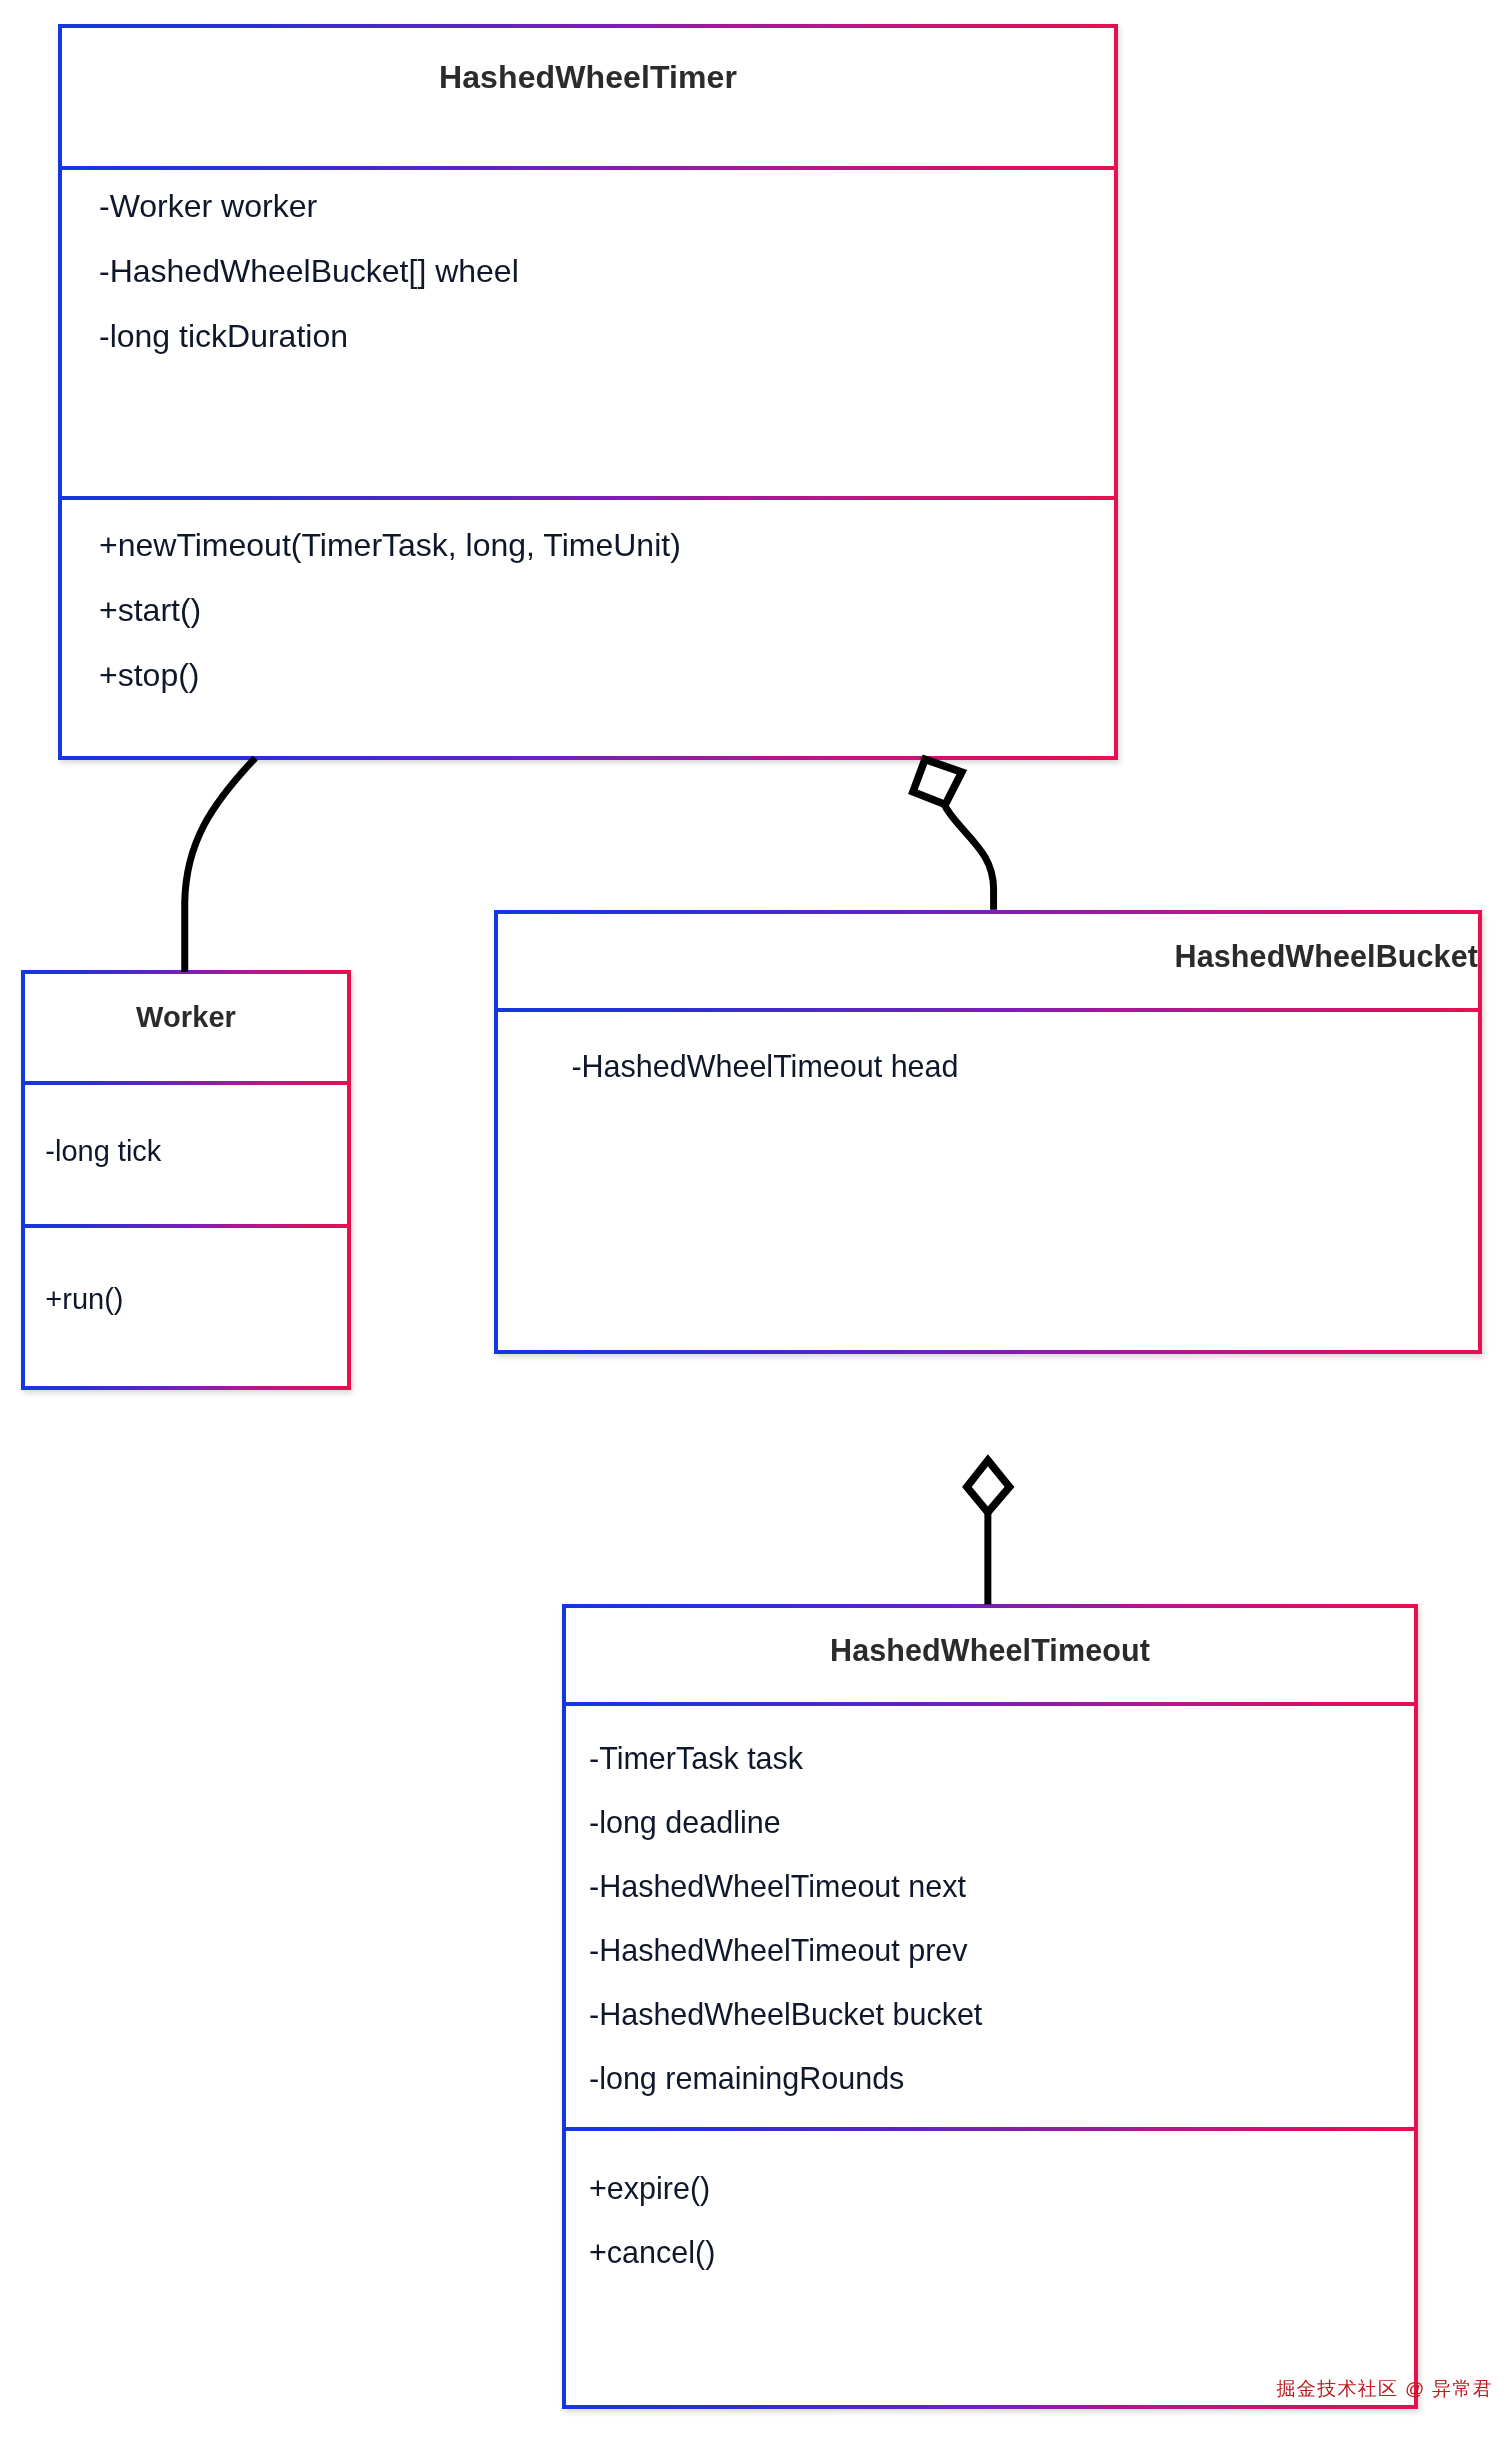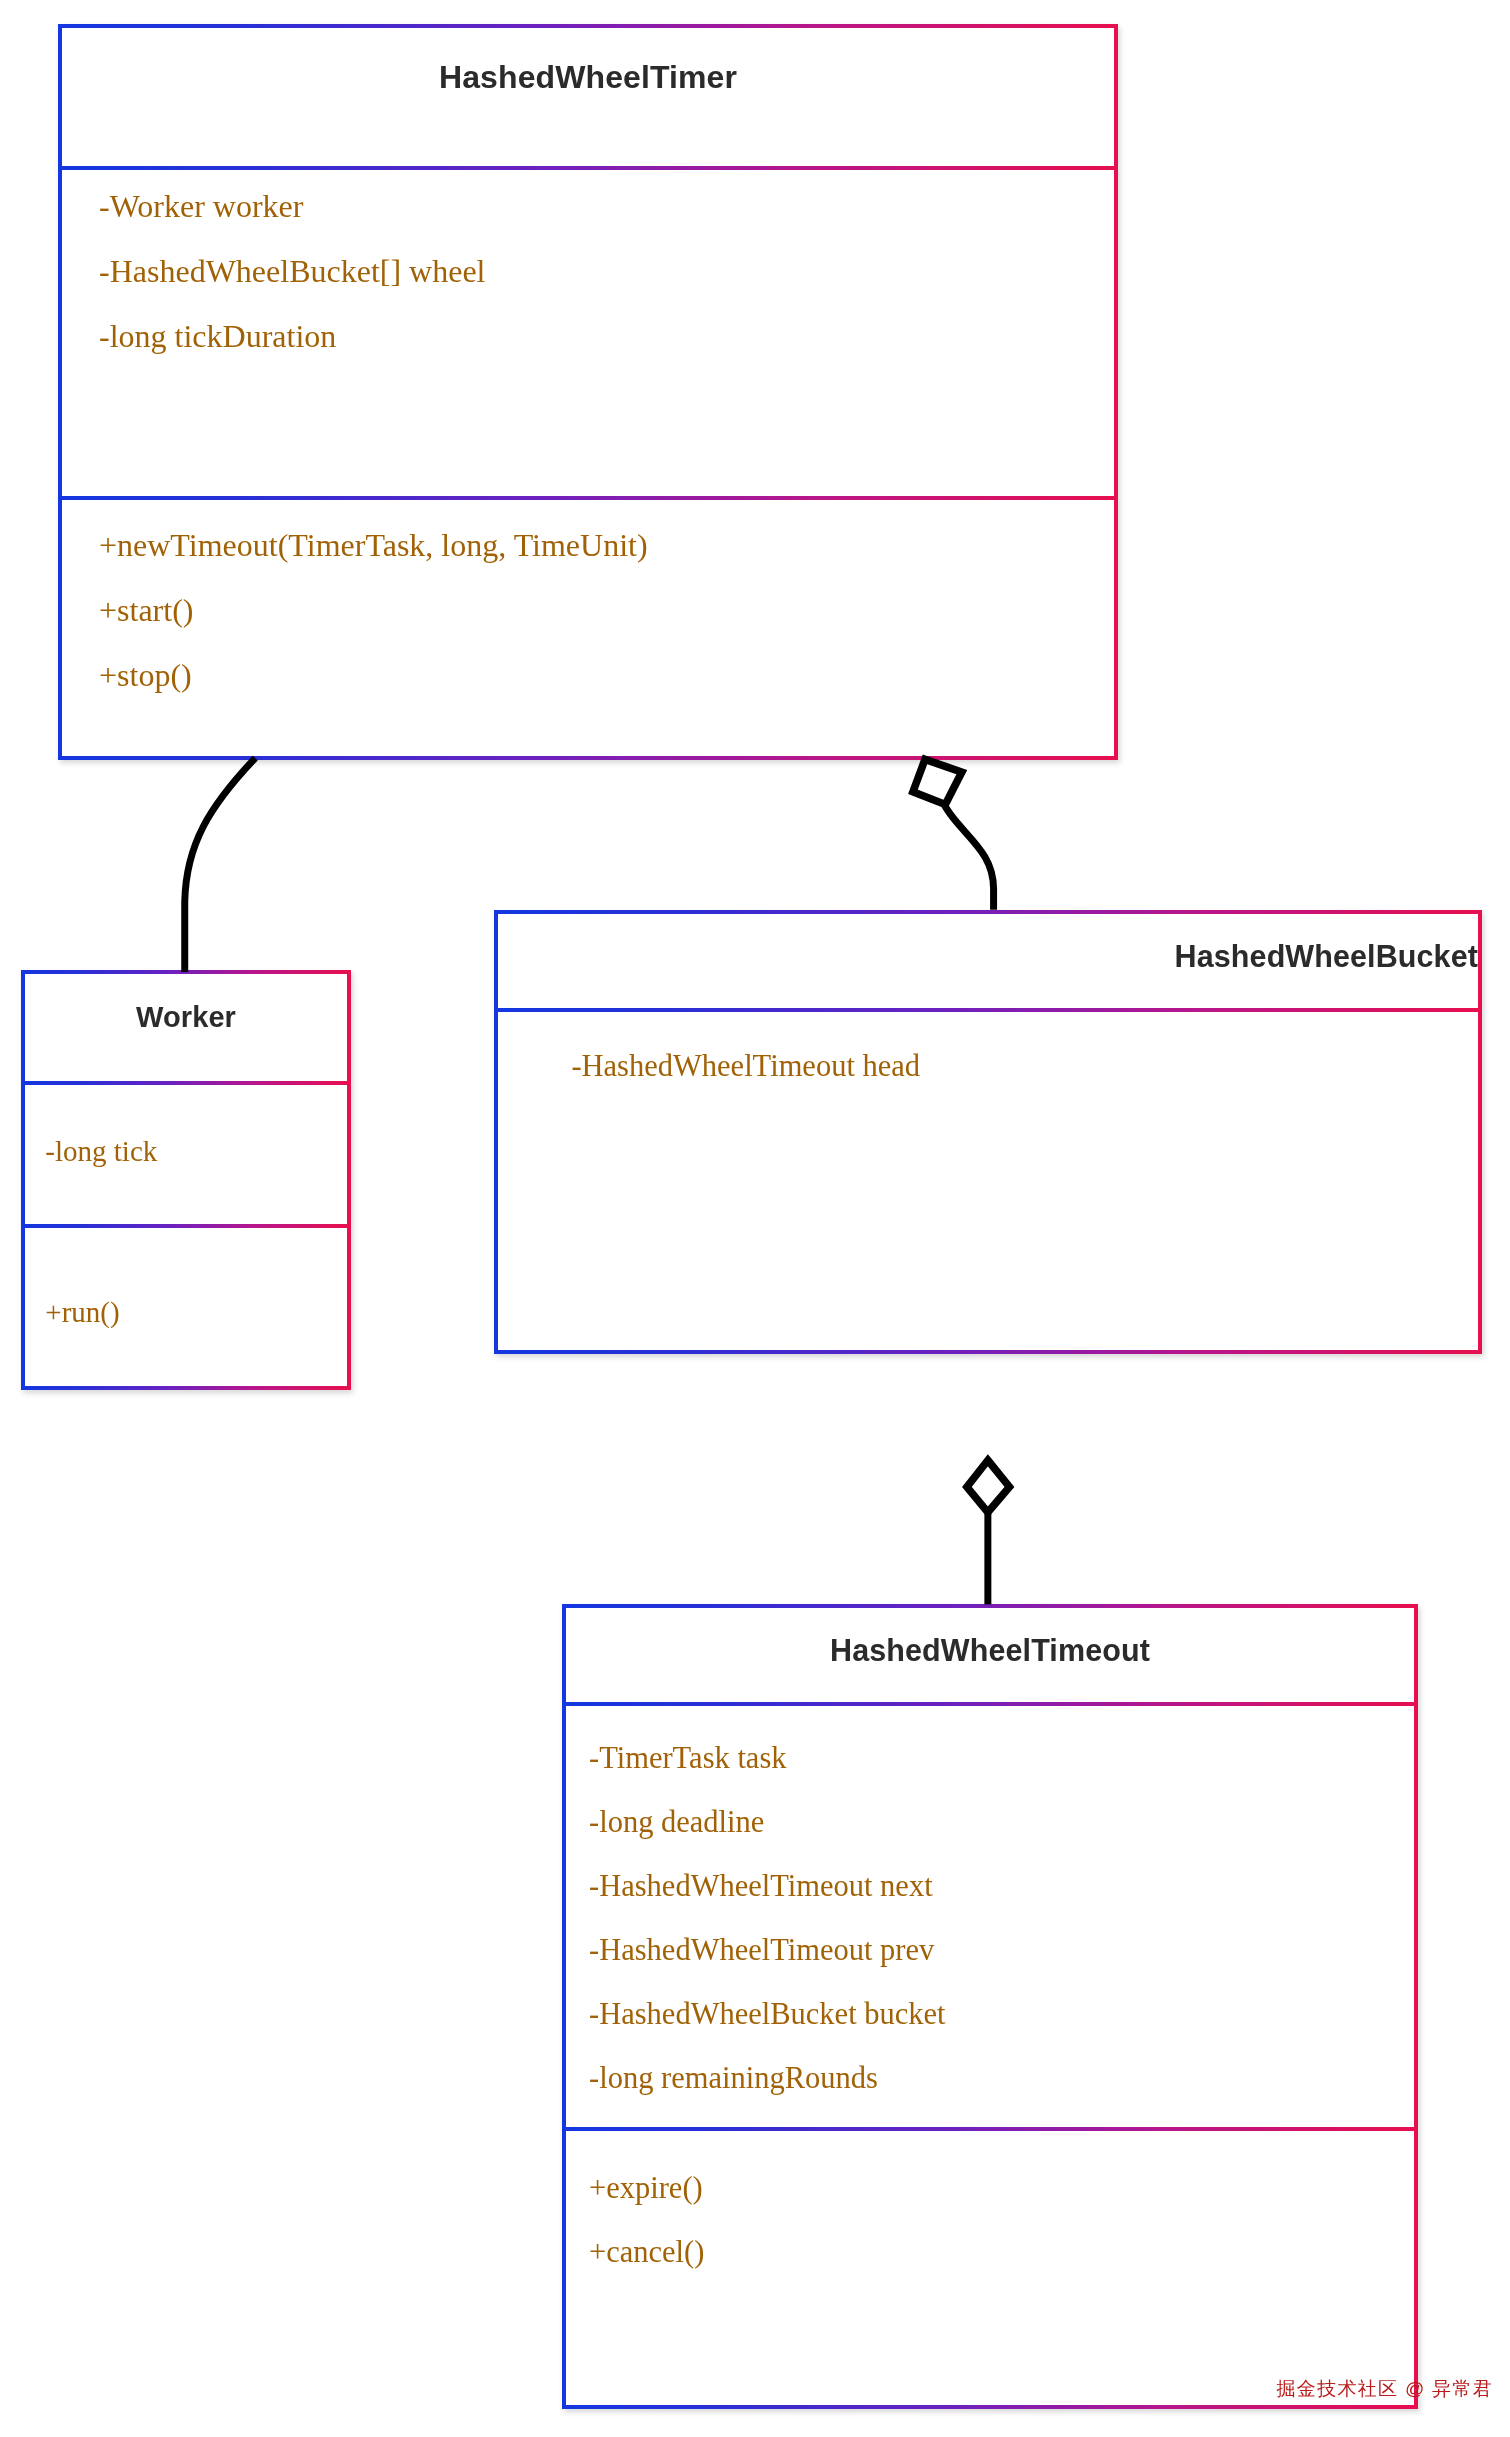--- a/index.html
+++ b/index.html
@@ -44,44 +44,43 @@
   }
 
   .uml-title {
     text-align: center;
     font-weight: bold;
     color: #2b2b2b;
     letter-spacing: 0.1px;
   }
 
   .uml-line {
-    color: #a16207;
+    color: #0f172a;
     white-space: pre;
-    font-family: Liberation Serif, serif;
   }
 
   
   #box-timer { left: 58px; top: 24px; width: 1060px; height: 736px; }
   #box-timer .sec-title  { height: 138px; }
   #box-timer .sec-attrs  { height: 330px; }
   #box-timer .sec-ops    { height: 259px; }
   #box-timer .uml-title  { font-size: 32px; padding-top: 30.5px; }
   #box-timer .uml-line   { font-size: 32px; padding-left: 37px; line-height: 65px; }
   #box-timer .sec-attrs .lines { padding-top: 8.3px; }
   #box-timer .sec-ops   .lines { padding-top: 16.5px; }
 
   
   #box-worker { left: 21px; top: 970px; width: 330px; height: 420px; }
   #box-worker .sec-title { height: 107px; }
   #box-worker .sec-attrs { height: 143px; }
   #box-worker .sec-ops   { height: 166px; }
   #box-worker .uml-title { font-size: 29px; padding-top: 27px; }
   #box-worker .uml-line  { font-size: 29px; padding-left: 20.3px; line-height: 63px; }
   #box-worker .sec-attrs .lines { padding-top: 39px; }
-  #box-worker .sec-ops   .lines { padding-top: 57px; }
+  #box-worker .sec-ops   .lines { padding-top: 44px; }
 
   
   #box-bucket { left: 494px; top: 910px; width: 988px; height: 444px; }
   #box-bucket .sec-title { height: 94px; }
   #box-bucket .sec-attrs { height: 117px; }
   #box-bucket .sec-ops   { height: 229px; }
   #box-bucket .uml-title { font-size: 30.5px; padding-top: 25.4px; text-align: right; }
   #box-bucket .uml-line  { font-size: 30.5px; padding-left: 25.4px; line-height: 63px; }
   #box-bucket .sec-attrs .lines { padding-top: 27px; padding-left: 48px; }
   #box-bucket .sec-ops   .lines { padding-top: 25.4px; }

